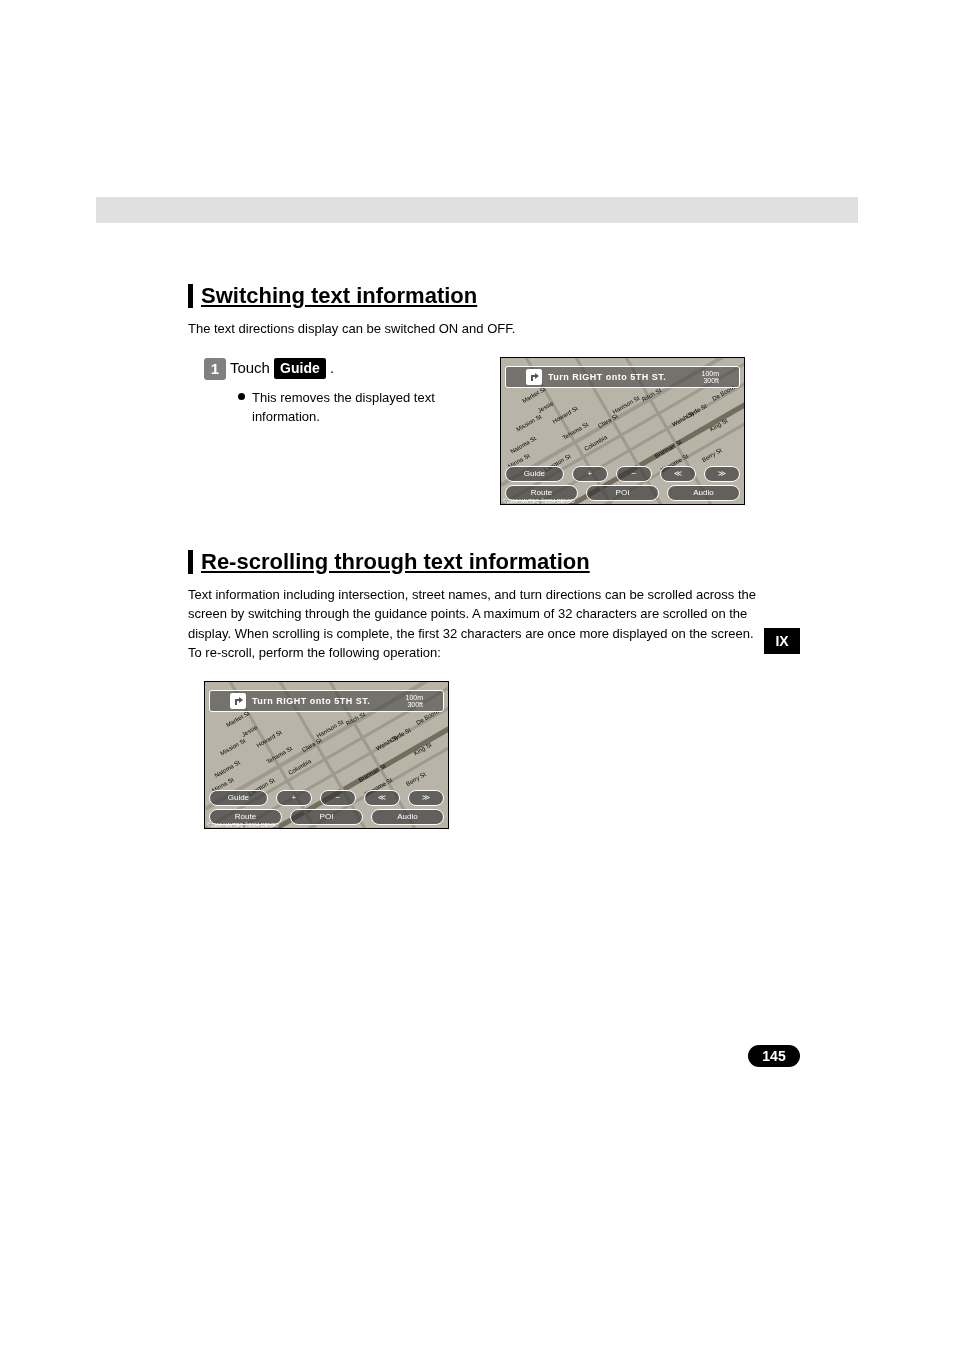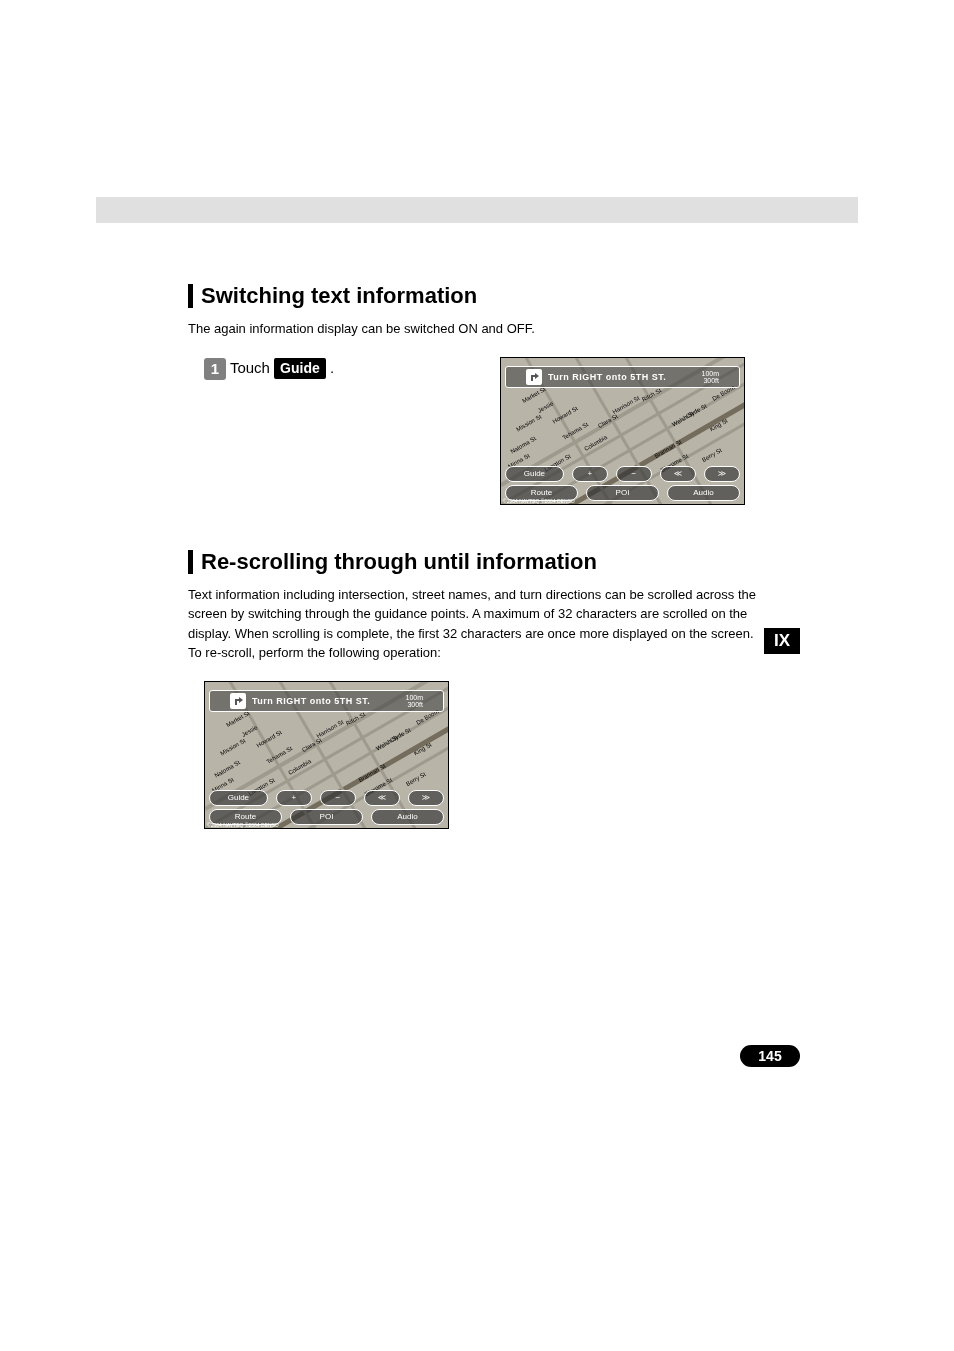--- a/index.html
+++ b/index.html
@@ -21,20 +21,21 @@
     .content {
       position: absolute;
       left: 188px;
       top: 283px;
       width: 574px;
     }
     .section-heading {
       display: flex;
       align-items: center;
       margin-bottom: 10px;
+      text-decoration: underline;
     }
     .heading-bar {
       width: 5px;
       height: 24px;
       background: #000;
       margin-right: 8px;
     }
     .section-heading h2 {
       font-size: 22px;
       font-weight: bold;
@@ -197,31 +198,31 @@
     .section2 { margin-top: 44px; }
 
     .side-tab {
       position: absolute;
       right: 154px;
       top: 628px;
       width: 36px;
       height: 26px;
       background: #000;
       color: #fff;
-      font-size: 17px;
+      font-size: 14px;
       font-weight: bold;
       display: flex;
       align-items: center;
       justify-content: center;
     }
     .page-num {
       position: absolute;
       right: 154px;
       top: 1045px;
-      width: 60px;
+      width: 52px;
       height: 22px;
       background: #000;
       color: #fff;
       font-size: 14px;
       font-weight: bold;
       border-radius: 11px;
       display: flex;
       align-items: center;
       justify-content: center;
     }
@@ -230,29 +231,30 @@
 <body>
 
 <div class="header-bar"></div>
 
 <div class="content">
 
   <div class="section-heading">
     <div class="heading-bar"></div>
     <h2>Switching text information</h2>
   </div>
-  <p class="section-intro">The again information display can be switched ON and OFF.</p>
+  <p class="section-intro">The text directions display can be switched ON and OFF.</p>
 
   <div class="step-row">
     <div class="step-text-col">
       <div class="step-line">
         <span class="step-num">1</span>
         <span>Touch </span><span class="guide-btn">Guide</span><span> .</span>
       </div>
       <ul class="bullets">
+        <li><span>This removes the displayed text information.</span></li>
       </ul>
     </div>
 
     <div class="screenshot">
       <div class="map-bg">
         <div class="map-road" style="left:-20px;top:50px;width:300px;height:4px;transform:rotate(-30deg);"></div>
         <div class="map-road" style="left:-20px;top:70px;width:300px;height:3px;transform:rotate(-30deg);"></div>
         <div class="map-road" style="left:-20px;top:90px;width:300px;height:3px;transform:rotate(-30deg);"></div>
         <div class="map-road" style="left:-20px;top:110px;width:300px;height:5px;transform:rotate(-30deg);background:#746c5c;"></div>
         <div class="map-road" style="left:-20px;top:130px;width:300px;height:3px;transform:rotate(-30deg);"></div>
@@ -303,21 +305,21 @@
         <div class="pill-btn">POI</div>
         <div class="pill-btn">Audio</div>
       </div>
       <div class="map-copyright">©2004 NAVTEQ ©2004 DENSO</div>
     </div>
   </div>
 
   <div class="section2">
     <div class="section-heading">
       <div class="heading-bar"></div>
-      <h2>Re-scrolling through until information</h2>
+      <h2>Re-scrolling through text information</h2>
     </div>
     <p class="section-intro">Text information including intersection, street names, and turn directions can be scrolled across the screen by switching through the guidance points. A maximum of 32 characters are scrolled on the display. When scrolling is complete, the first 32 characters are once more displayed on the screen. To re-scroll, perform the following operation:</p>
 
     <div class="step-row">
 
       <div class="screenshot">
         <div class="map-bg">
           <div class="map-road" style="left:-20px;top:50px;width:300px;height:4px;transform:rotate(-30deg);"></div>
           <div class="map-road" style="left:-20px;top:70px;width:300px;height:3px;transform:rotate(-30deg);"></div>
           <div class="map-road" style="left:-20px;top:90px;width:300px;height:3px;transform:rotate(-30deg);"></div>

